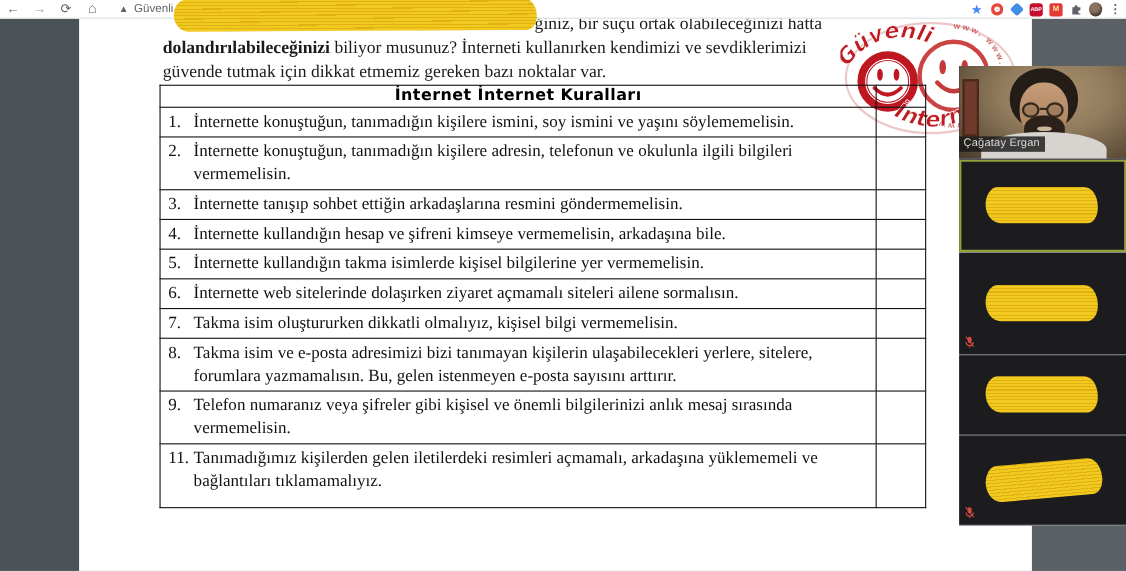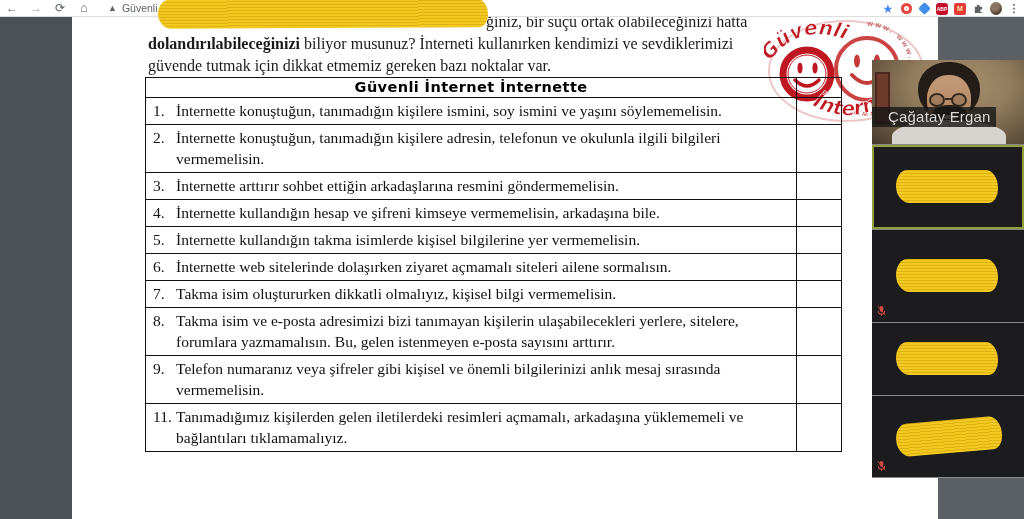--- a/index.html
+++ b/index.html
@@ -59,33 +59,33 @@
   .rules-wrap { position:absolute; left:73px; top:60px; width:697px; z-index:2; }
   table.rules { border-collapse:collapse; width:697px; background:transparent;
                 font-family:"Liberation Serif","DejaVu Serif",serif; }
   table.rules td { border:1.5px solid #111; vertical-align:top; }
   td.hdr { text-align:center; font-family:"DejaVu Sans",sans-serif; font-weight:bold;
            font-size:14.5px; letter-spacing:.4px; padding:1px 0 2px; }
   td.rule { position:relative; font-size:15.5px; line-height:21px; padding:2px 8px 3px 30px;
             width:652px; color:#111; }
   td.rule .num { position:absolute; left:7px; top:2px; }
   td.check { width:45px; }
-  tr:last-child td.rule { padding-bottom:3px; }
+  tr:last-child td.rule { padding-bottom:13px; }
 
   
   .stamp { position:absolute; left:692px; top:0px; width:162px; height:110px; z-index:1; }
 
   
   .vpanel { position:absolute; left:872px; top:60px; width:152px; z-index:20; background:#85898c; }
   .tile { position:relative; width:152px; background:#1c1c1e; margin-bottom:1px; overflow:hidden;
           cursor:pointer; }
   .tile.active { box-shadow:inset 0 0 0 2px #93a03c; }
   .t1{height:84px;} .t2{height:84px;} .t3{height:92px;} .t4{height:72px;} .t5{height:81px;}
-  .nametag { position:absolute; left:0; bottom:17px; background:rgba(22,22,22,.8); color:#d8d8d8;
-             font-size:15px; padding:1px 5px 2px 16px; letter-spacing:.2px; }
+  .nametag { position:absolute; left:0; bottom:6px; background:rgba(22,22,22,.8); color:#d8d8d8;
+             font-size:10px; padding:1px 5px 2px 4px; letter-spacing:.2px; }
   .tile-scribble { position:absolute; left:24px; top:50%; width:102px; height:33px;
                    margin-top:-17px; }
   .t5 .tile-scribble { transform:rotate(-5deg); width:106px; }
   .mic-muted { position:absolute; left:5px; bottom:5px; width:9px; height:12px; }
 
   
   .portrait { position:absolute; inset:0;
      background:radial-gradient(ellipse at 58% 30%, #a8916e 0%, #927c5e 40%, #66553f 75%, #473a2c 100%); }
   .pframe { position:absolute; left:3px; top:12px; width:15px; height:52px; background:#6e3a2c;
             border:2px solid #4c271c; }
@@ -180,36 +180,36 @@
       </text>
       <text font-family="DejaVu Sans, sans-serif" font-size="20" font-weight="bold" font-style="italic" fill="#c01b22" stroke="#ffffff" stroke-width=".6">
         <textPath href="#arcBot">İnternet</textPath>
       </text>
     </svg>
 
     <div class="rules-wrap">
       <table class="rules">
         <tbody>
           <tr>
-            <td class="hdr">Güvenli İnternet İnternette</td>
+            <td class="hdr">İnternet İnternet Kuralları</td>
             <td class="check"></td>
           </tr>
 
   <tr>
     <td class="rule"><span class="num">1.</span><span class="txt">İnternette konuştuğun, tanımadığın kişilere ismini, soy ismini ve yaşını söylememelisin.</span></td>
     <td class="check"></td>
   </tr>
 
   <tr>
     <td class="rule"><span class="num">2.</span><span class="txt">İnternette konuştuğun, tanımadığın kişilere adresin, telefonun ve okulunla ilgili bilgileri vermemelisin.</span></td>
     <td class="check"></td>
   </tr>
 
   <tr>
-    <td class="rule"><span class="num">3.</span><span class="txt">İnternette arttırır sohbet ettiğin arkadaşlarına resmini göndermemelisin.</span></td>
+    <td class="rule"><span class="num">3.</span><span class="txt">İnternette tanışıp sohbet ettiğin arkadaşlarına resmini göndermemelisin.</span></td>
     <td class="check"></td>
   </tr>
 
   <tr>
     <td class="rule"><span class="num">4.</span><span class="txt">İnternette kullandığın hesap ve şifreni kimseye vermemelisin, arkadaşına bile.</span></td>
     <td class="check"></td>
   </tr>
 
   <tr>
     <td class="rule"><span class="num">5.</span><span class="txt">İnternette kullandığın takma isimlerde kişisel bilgilerine yer vermemelisin.</span></td>

